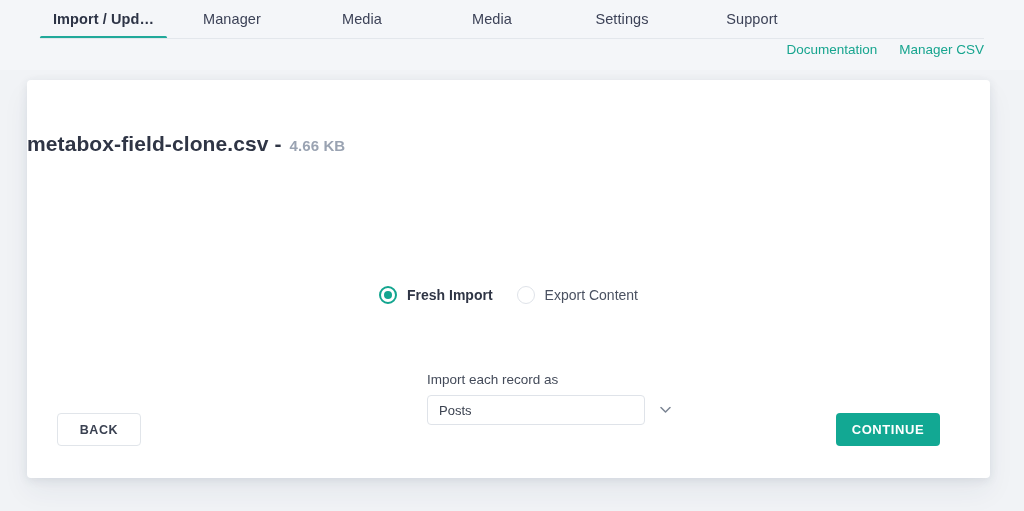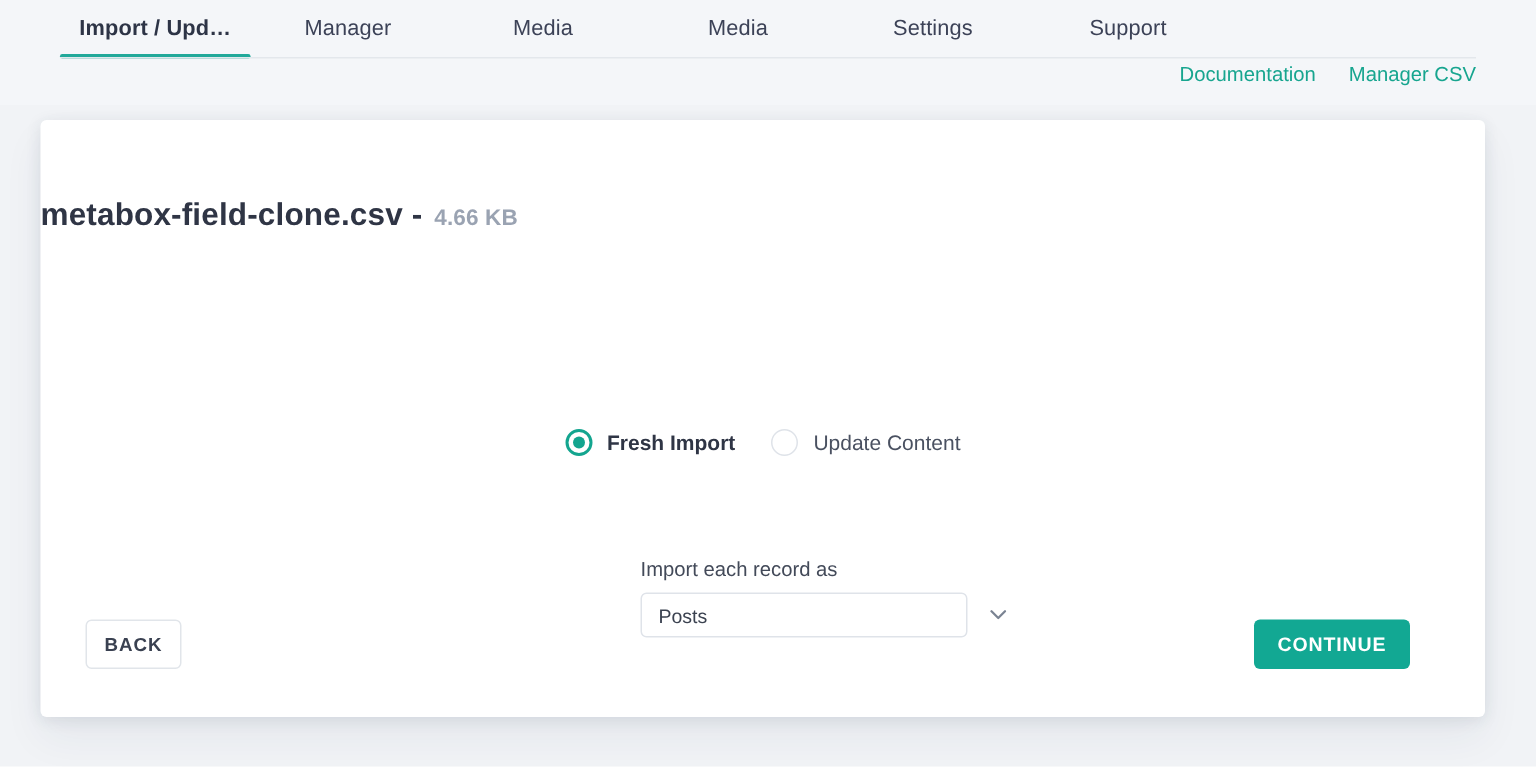--- a/index.html
+++ b/index.html
@@ -217,21 +217,21 @@
     transform: translateY(-50%);
     pointer-events: none;
     line-height: 0;
   }
 
   
   .btn-back {
     position: absolute;
     left: 30px;
     top: 333px;
-    width: 64px;
+    width: 84px;
     height: 33px;
     box-sizing: border-box;
     border: 1px solid #e1e5ea;
     border-radius: 4px;
     background: #ffffff;
     color: #3a4151;
     font-size: 12.5px;
     font-weight: 700;
     letter-spacing: 0.6px;
     display: flex;
@@ -307,21 +307,21 @@
 
   <div class="radio-row">
 
     <div class="radio-option">
       <span class="radio-mark checked"></span>
       <span class="radio-label">Fresh Import</span>
     </div>
 
     <div class="radio-option is-unselected">
       <span class="radio-mark unchecked"></span>
-      <span class="radio-label">Update Content</span>
+      <span class="radio-label">Export Content</span>
     </div>
 
   </div>
 
   <div class="select-block">
     <div class="select-label">Import each record as</div>
     <div class="select-wrap">
       <div class="select-box">
         <span>Posts</span>
       </div>

